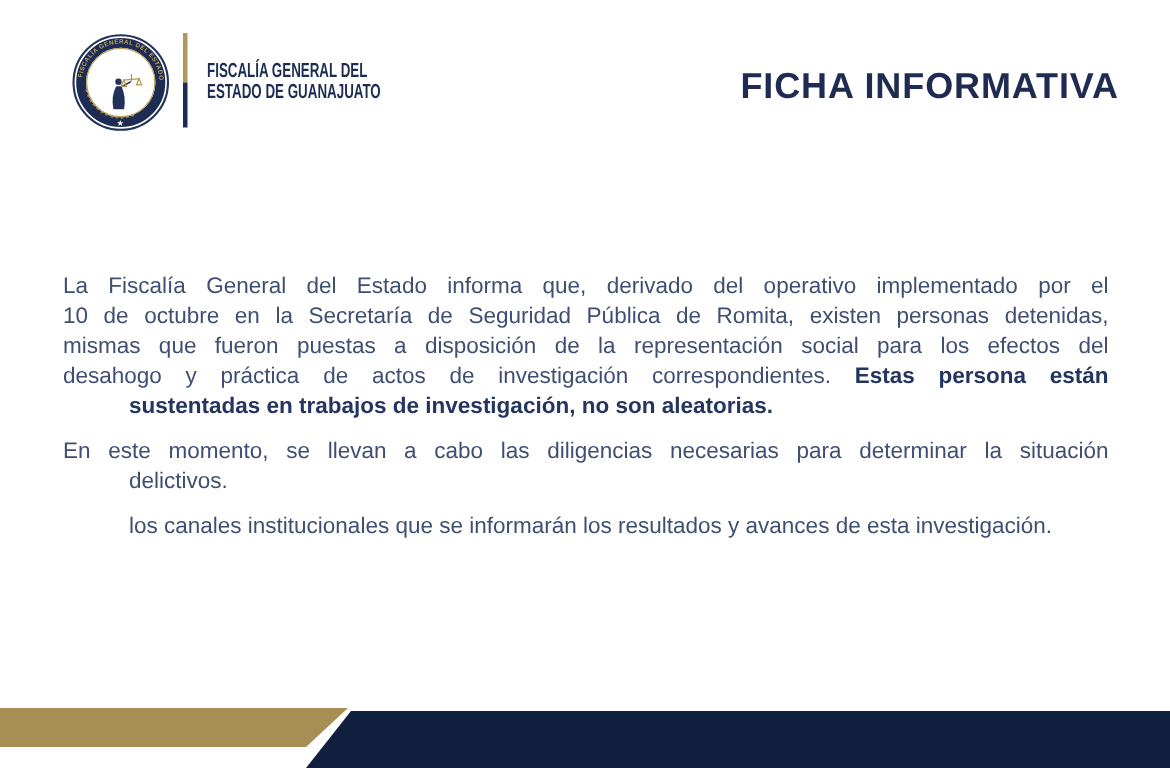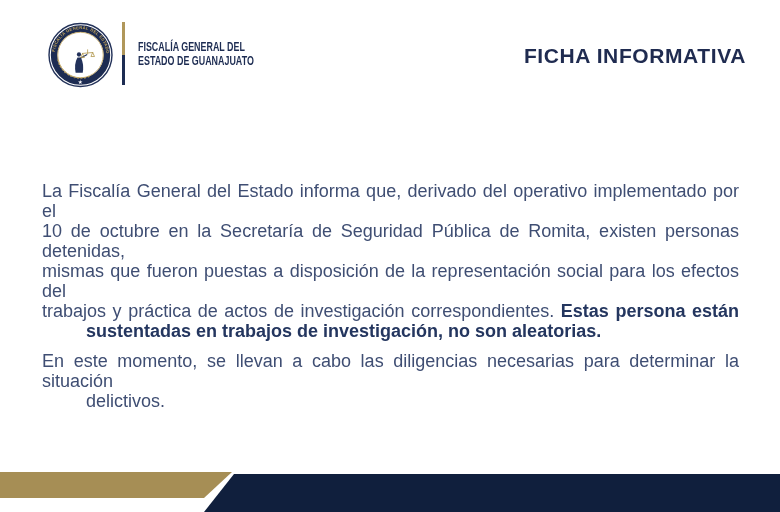--- a/index.html
+++ b/index.html
@@ -14,27 +14,27 @@
   .divider .seg-gold{position:absolute;top:0;left:0;width:100%;height:33px;background:#b0975a;}
   .divider .seg-navy{position:absolute;top:33px;left:0;width:100%;height:30px;background:#1d2c52;}
   .brand{
     position:absolute;left:138px;top:40px;color:#1d2c52;font-weight:bold;
     font-size:13.5px;line-height:13.5px;letter-spacing:0px;white-space:nowrap;
     transform:scaleX(0.66);transform-origin:left top;
   }
   .brand .bl{display:block;}
   .doc-title{
     position:absolute;top:44px;right:34px;color:#1f2b50;font-weight:bold;
-    font-size:21px;letter-spacing:0.6px;white-space:nowrap;
+    font-size:24px;letter-spacing:0.6px;white-space:nowrap;
   }
 
   
   .body-text{
     position:absolute;left:42px;top:181px;width:697px;color:#3f4e73;
-    font-size:18px;line-height:20px;
+    font-size:15px;line-height:20px;
   }
   .paragraph{margin:0 0 10px 0;}
   .line{text-align:justify;text-align-last:justify;}
   .line.last{text-align-last:left;margin-left:44px;}
   .line .b{font-weight:bold;color:#24365f;}
 
   
   .bar-gold{
     position:absolute;left:0;top:472px;width:232px;height:26px;background:#a68e55;
     clip-path:polygon(0 0,100% 0,calc(100% - 28px) 100%,0 100%);
@@ -98,27 +98,28 @@
     <span class="bl">ESTADO DE GUANAJUATO</span>
   </div>
 
   <div class="doc-title">FICHA INFORMATIVA</div>
 
   <div class="body-text">
       <div class="paragraph">
         <div class="line"><span>La Fiscalía General del Estado informa que, derivado del operativo implementado por el</span></div>
         <div class="line"><span>10 de octubre en la Secretaría de Seguridad Pública de Romita, existen personas detenidas,</span></div>
         <div class="line"><span>mismas que fueron puestas a disposición de la representación social para los efectos del</span></div>
-        <div class="line"><span>trabajos y práctica de actos de investigación correspondientes. </span><span class="b">Estas persona están</span></div>
+        <div class="line"><span>desahogo y práctica de actos de investigación correspondientes. </span><span class="b">Estas persona están</span></div>
         <div class="line last"><span class="b">sustentadas en trabajos de investigación, no son aleatorias.</span></div>
       </div>
       <div class="paragraph">
         <div class="line"><span>En este momento, se llevan a cabo las diligencias necesarias para determinar la situación</span></div>
         <div class="line last"><span>delictivos.</span></div>
       </div>
       <div class="paragraph">
+        <div class="line last"><span>los canales institucionales que se informarán los resultados y avances de esta investigación.</span></div>
       </div>
     </div>
 
   <div class="bar-gold"></div>
   <div class="bar-navy"></div>
 
 </div>
 
 </body></html>

